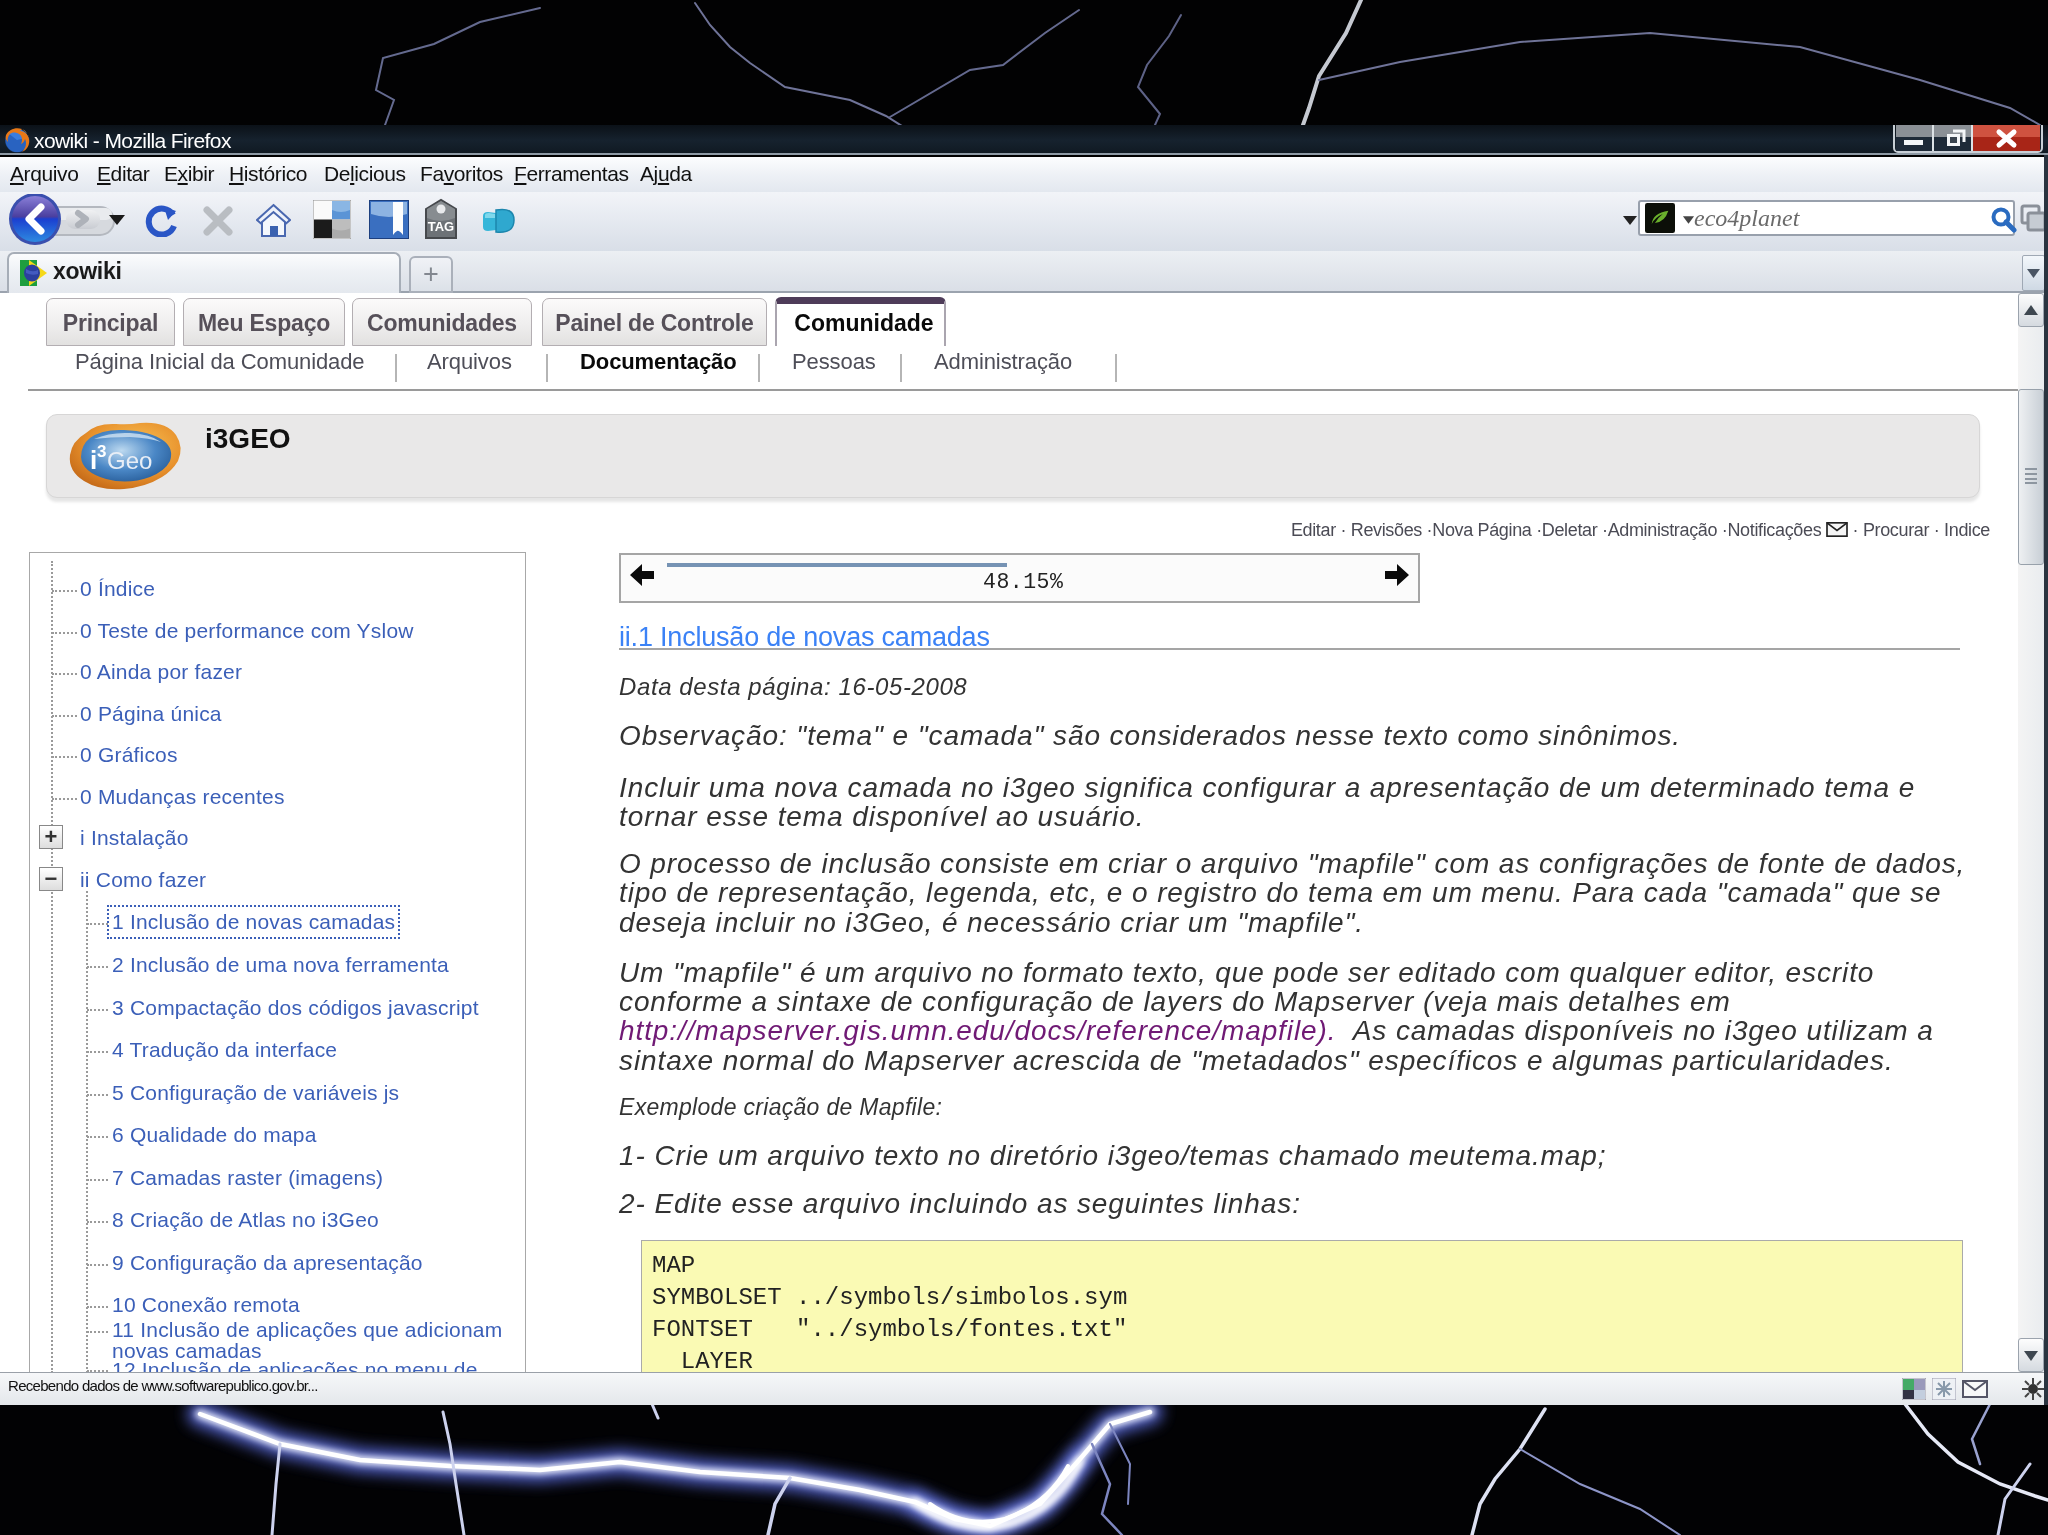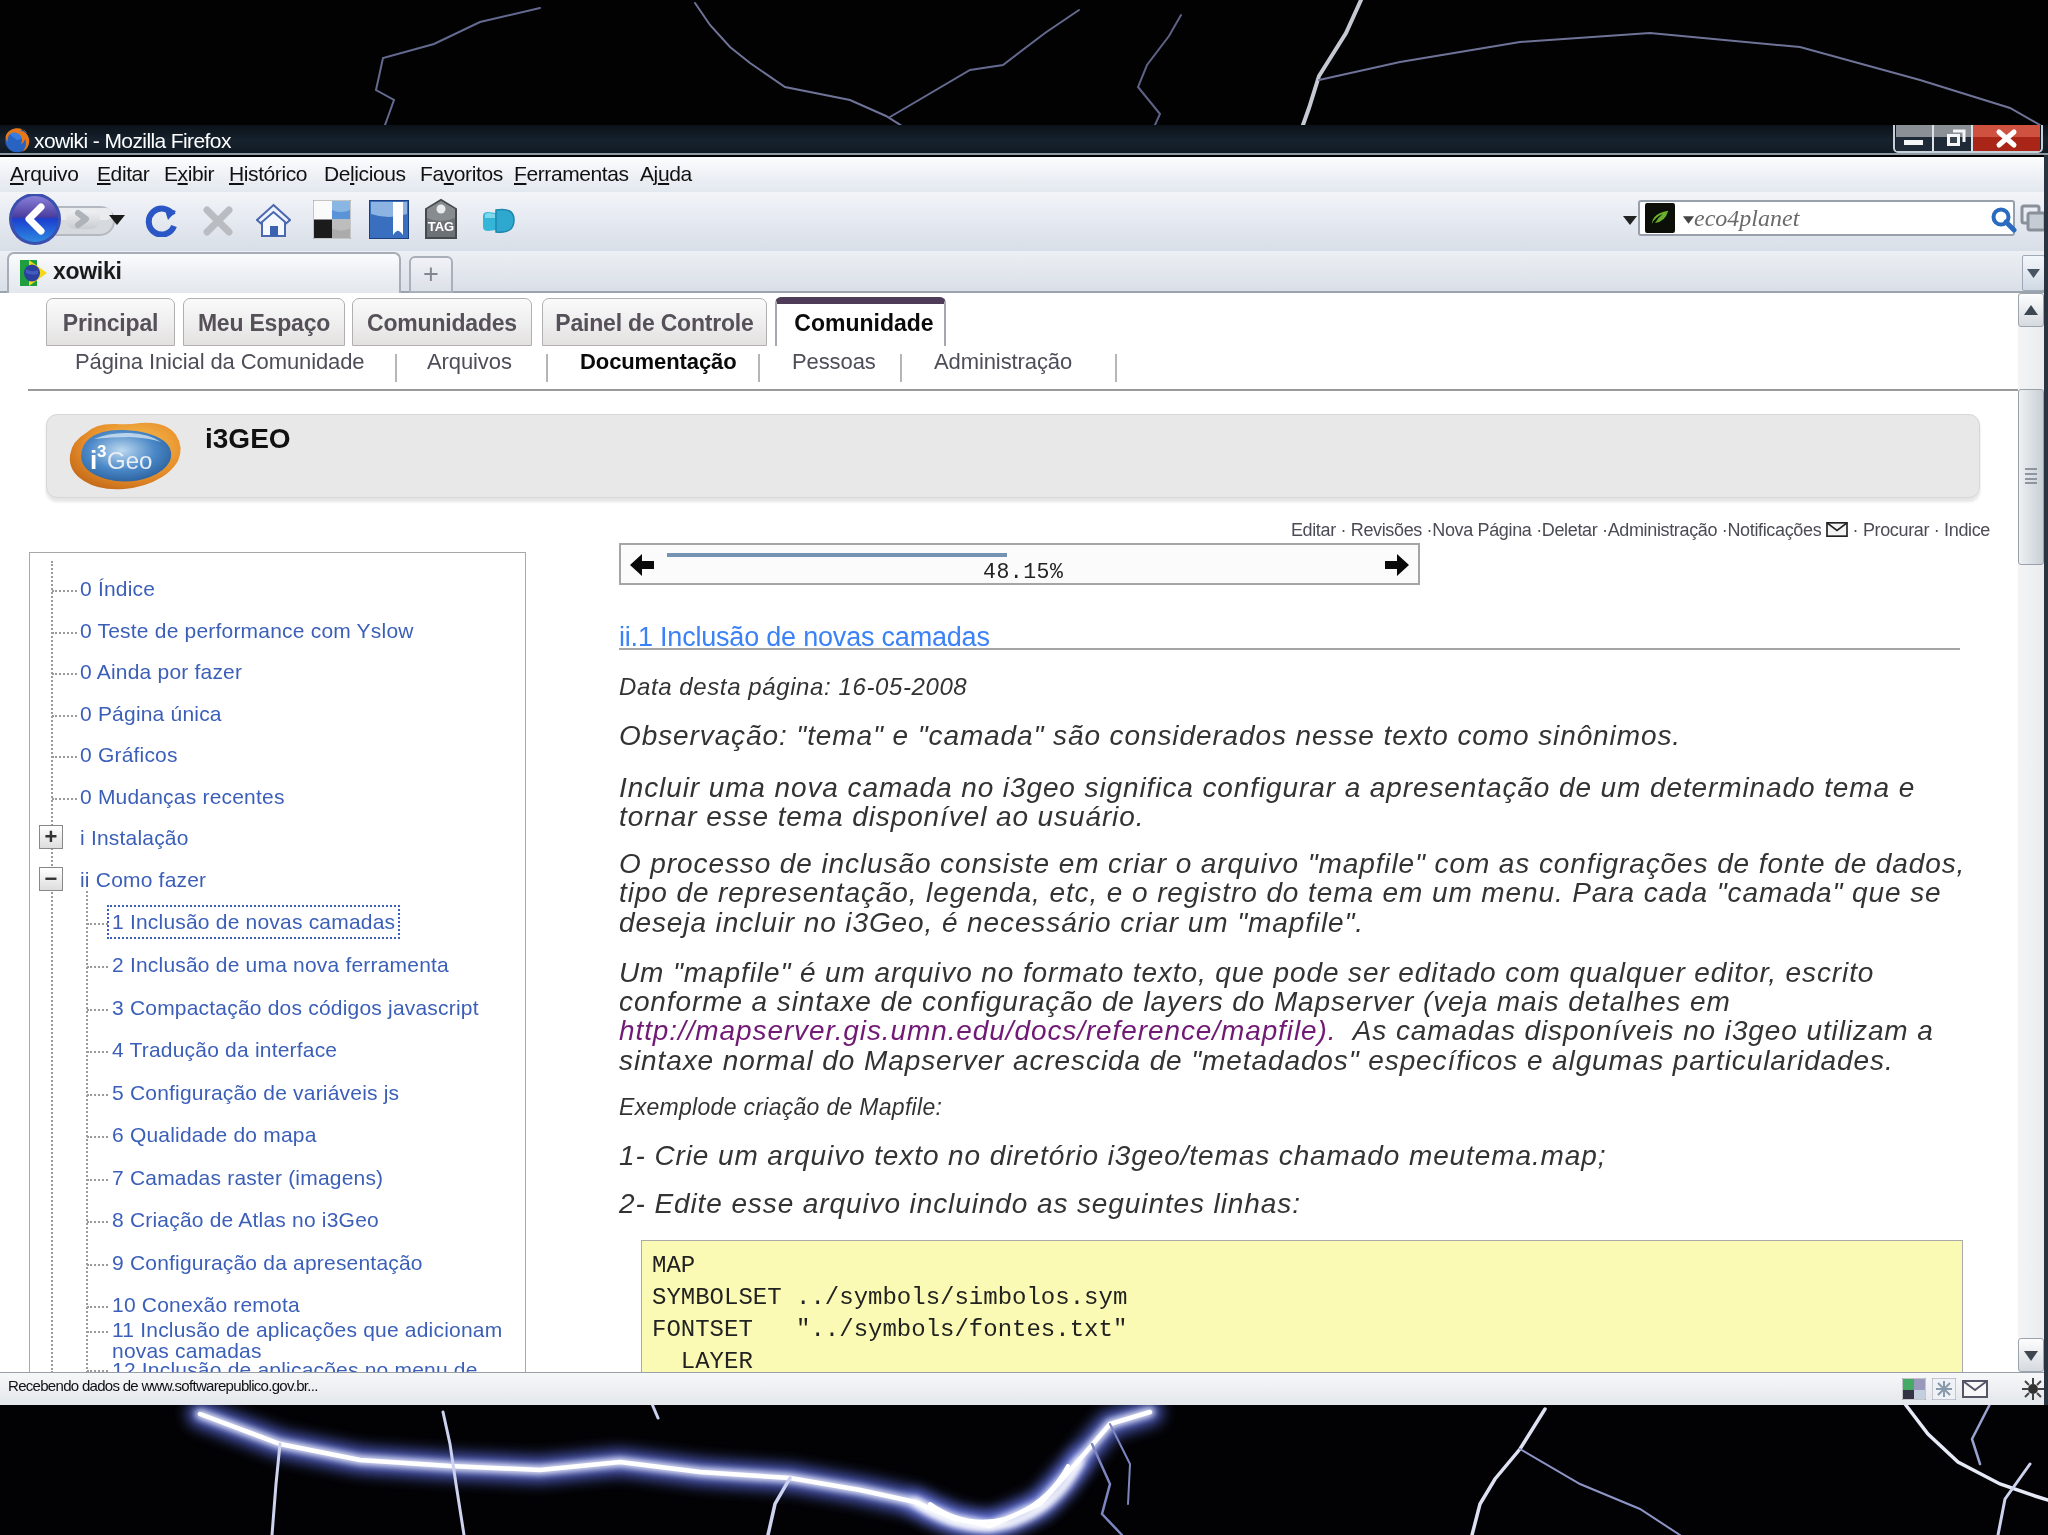--- a/index.html
+++ b/index.html
@@ -54,21 +54,21 @@
 #navrow .vsep { position:absolute; top:61px; width:2px; height:28px; background:#b5b5b5; }
 #navline { position:absolute; left:28px; top:96px; width:1990px; height:0; border-top:2px solid #9a9a9a; }
 
 #hdr { position:absolute; left:46px; top:121px; width:1934px; height:84px;
   background:#e9e8e8; border:1px solid #d7d6d6; border-radius:11px;
   box-shadow:0 4px 3px rgba(0,0,0,0.10); }
 #hdrtitle { position:absolute; left:205px; top:130px; font-size:28px; font-weight:bold; color:#111; }
 
 #linksrow { position:absolute; right:28px; top:227px; font-size:18px; color:#4b4b55; letter-spacing:-0.35px; white-space:nowrap; }
 
-#progress { position:absolute; left:619px; top:250px; width:801px; height:42px;
+#progress { position:absolute; left:619px; top:260px; width:801px; height:50px;
   background:#fbfbfb; border:2px solid #a5a5a5; }
 #progline { position:absolute; left:46px; top:8px; width:340px; height:4px; background:#7693b4; }
 #progtext { position:absolute; left:362px; top:15px; font-family:"Liberation Mono",monospace; font-size:21.5px; color:#222; letter-spacing:0.5px; }
 .parrow { position:absolute; top:6px; width:28px; height:28px; }
 
 #sidebar { position:absolute; left:29px; top:259px; width:497px; height:821px;
   background:#fff; border:1px solid #a8a8a8; font-size:21px;padding-left:28px; }
 .titem { position:absolute; color:#3b5fb8; white-space:nowrap; letter-spacing:0.2px; }
 .pm { position:absolute; left:9px; width:24px; height:24px; border:1px solid #888;
   background:linear-gradient(#fff,#ddd); font-size:22px; line-height:21px; text-align:center;

